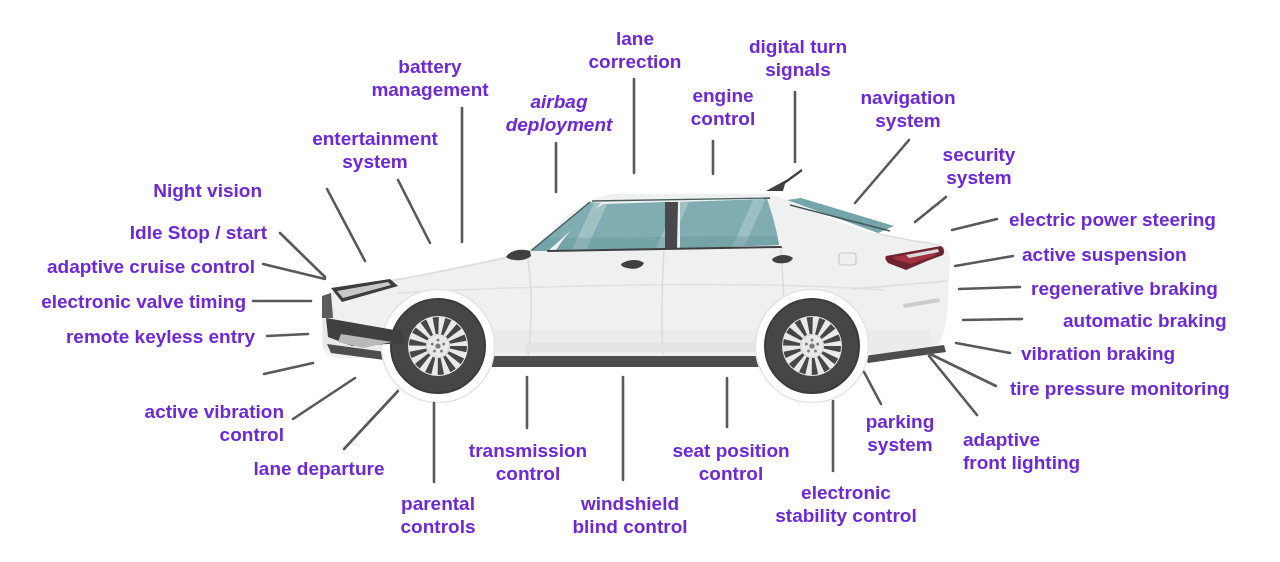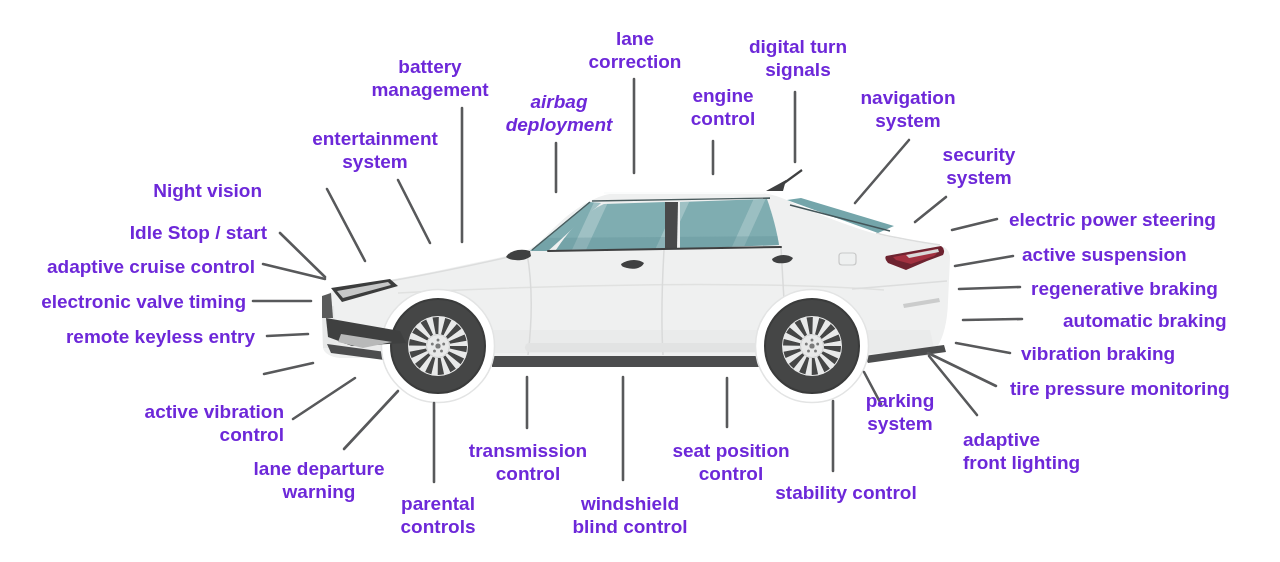--- a/index.html
+++ b/index.html
@@ -210,43 +210,43 @@
     </div>
   <div class="lbl r" style="right:1025px;top:325px;">
       <span>remote keyless entry</span>
     </div>
   <div class="lbl r" style="right:996px;top:400px;">
       <span>active vibration</span>
       <span>control</span>
     </div>
   <div class="lbl c" style="left:319px;top:457px;">
       <span>lane departure</span>
-      <span>warning</span>
     </div>
 
   <div class="lbl c" style="left:438px;top:492px;">
       <span>parental</span>
       <span>controls</span>
     </div>
   <div class="lbl c" style="left:528px;top:439px;">
       <span>transmission</span>
       <span>control</span>
     </div>
   <div class="lbl c" style="left:630px;top:492px;">
       <span>windshield</span>
       <span>blind control</span>
     </div>
   <div class="lbl c" style="left:731px;top:439px;">
       <span>seat position</span>
       <span>control</span>
     </div>
   <div class="lbl c" style="left:846px;top:481px;">
+      <span>electronic</span>
       <span>stability control</span>
     </div>
-  <div class="lbl c" style="left:900px;top:389px;">
+  <div class="lbl c" style="left:900px;top:410px;">
       <span>parking</span>
       <span>system</span>
     </div>
   <div class="lbl l" style="left:963px;top:428px;">
       <span>adaptive</span>
       <span>front lighting</span>
     </div>
 
   <div class="lbl l" style="left:1009px;top:208px;">
       <span>electric power steering</span>

